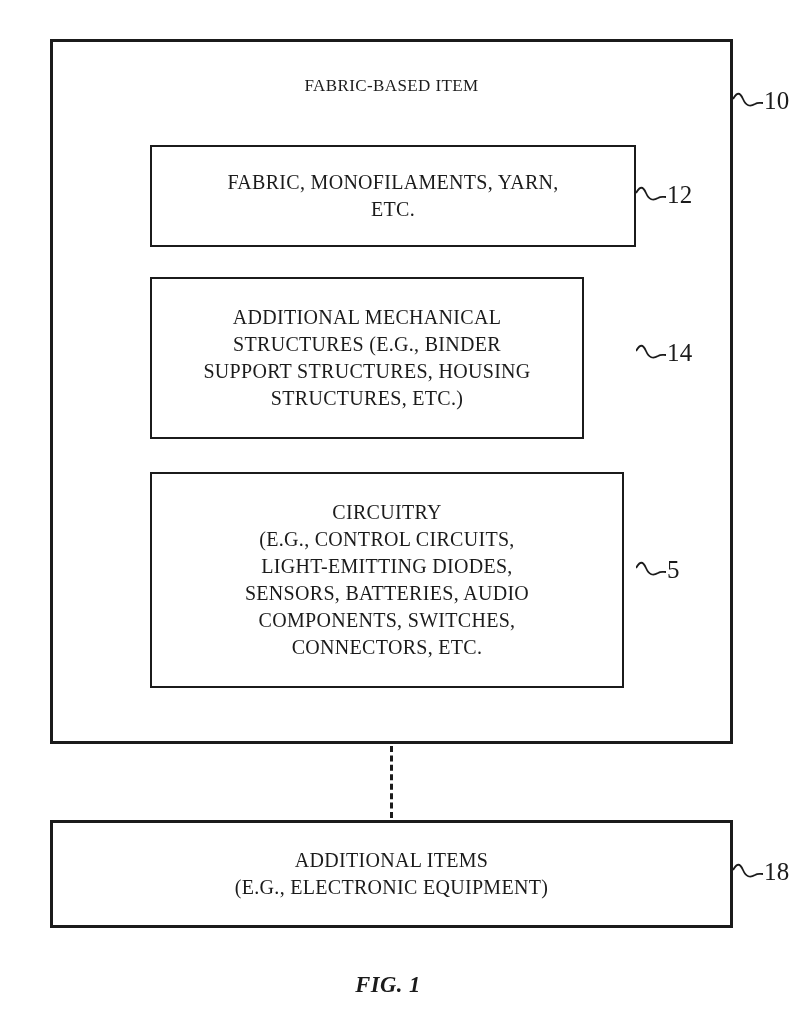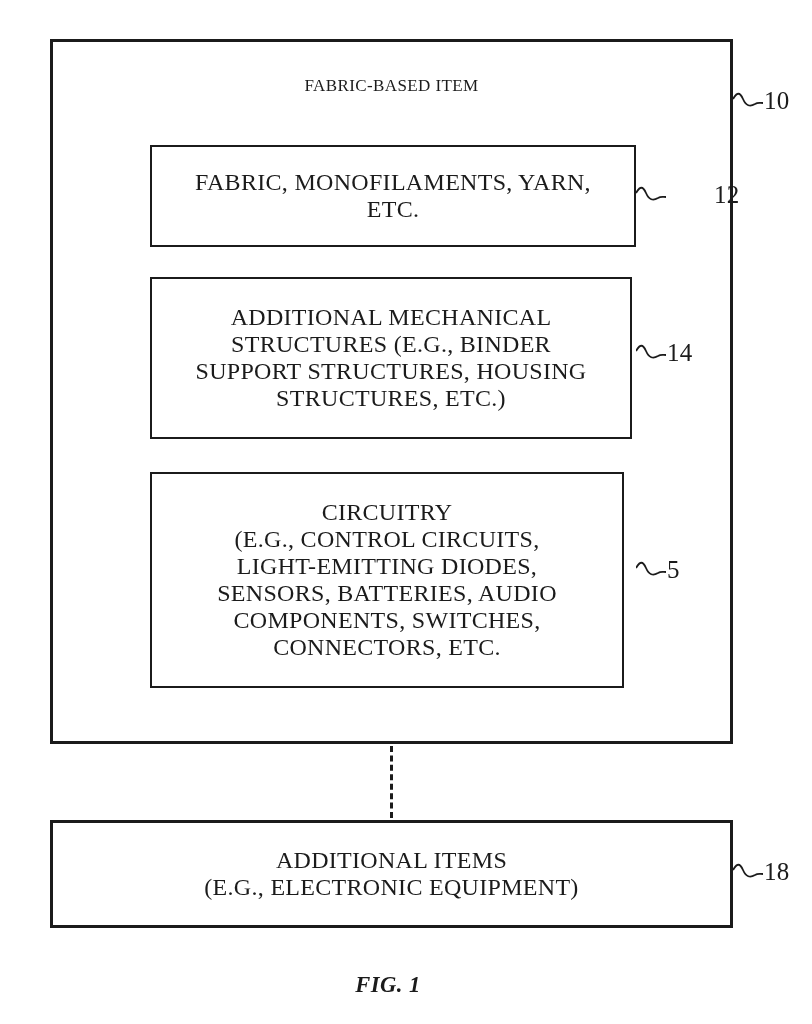--- a/index.html
+++ b/index.html
@@ -27,25 +27,25 @@
     text-align:center;
     font-size:17px;letter-spacing:.4px;
   }
   .inner-box{
     border:2.5px solid var(--ink);
     background:var(--bg);
     display:flex;align-items:center;justify-content:center;
     text-align:center;
   }
   .box-12{left:150px;top:145px;width:486px;height:102px;}
-  .box-14{left:150px;top:277px;width:482px;height:162px;}
+  .box-14{left:150px;top:277px;width:434px;height:162px;}
   .box-16{left:150px;top:472px;width:474px;height:216px;}
   .box-text{
     white-space:pre-line;
-    font-size:24px;line-height:27px;letter-spacing:.3px;
+    font-size:20px;line-height:27px;letter-spacing:.3px;
   }
 
   .dashed-connector{
     left:390px;top:746px;height:72px;width:0;
     border-left:3px dashed var(--ink);
   }
 
   .bottom-box{
     left:50px;top:820px;width:683px;height:108px;
     border:3px solid var(--ink);
@@ -56,21 +56,21 @@
   .ref{
     display:flex;align-items:center;
     height:22px;
   }
   .ref svg{display:block;}
   .ref-num{
     font-size:25px;line-height:20px;letter-spacing:.3px;
     margin-left:1px;
   }
   .ref-10{left:733px;top:90px;}
-  .ref-12{left:636px;top:184px;gap:47px;}
+  .ref-12{left:636px;top:184px;}
   .ref-14{left:636px;top:342px;}
   .ref-16{left:636px;top:559px;}
   .ref-18{left:733px;top:861px;}
 
   .caption{
     left:0;top:972px;width:776px;
     text-align:center;
     font-size:22.5px;font-weight:bold;font-style:italic;
     letter-spacing:.5px;
   }

